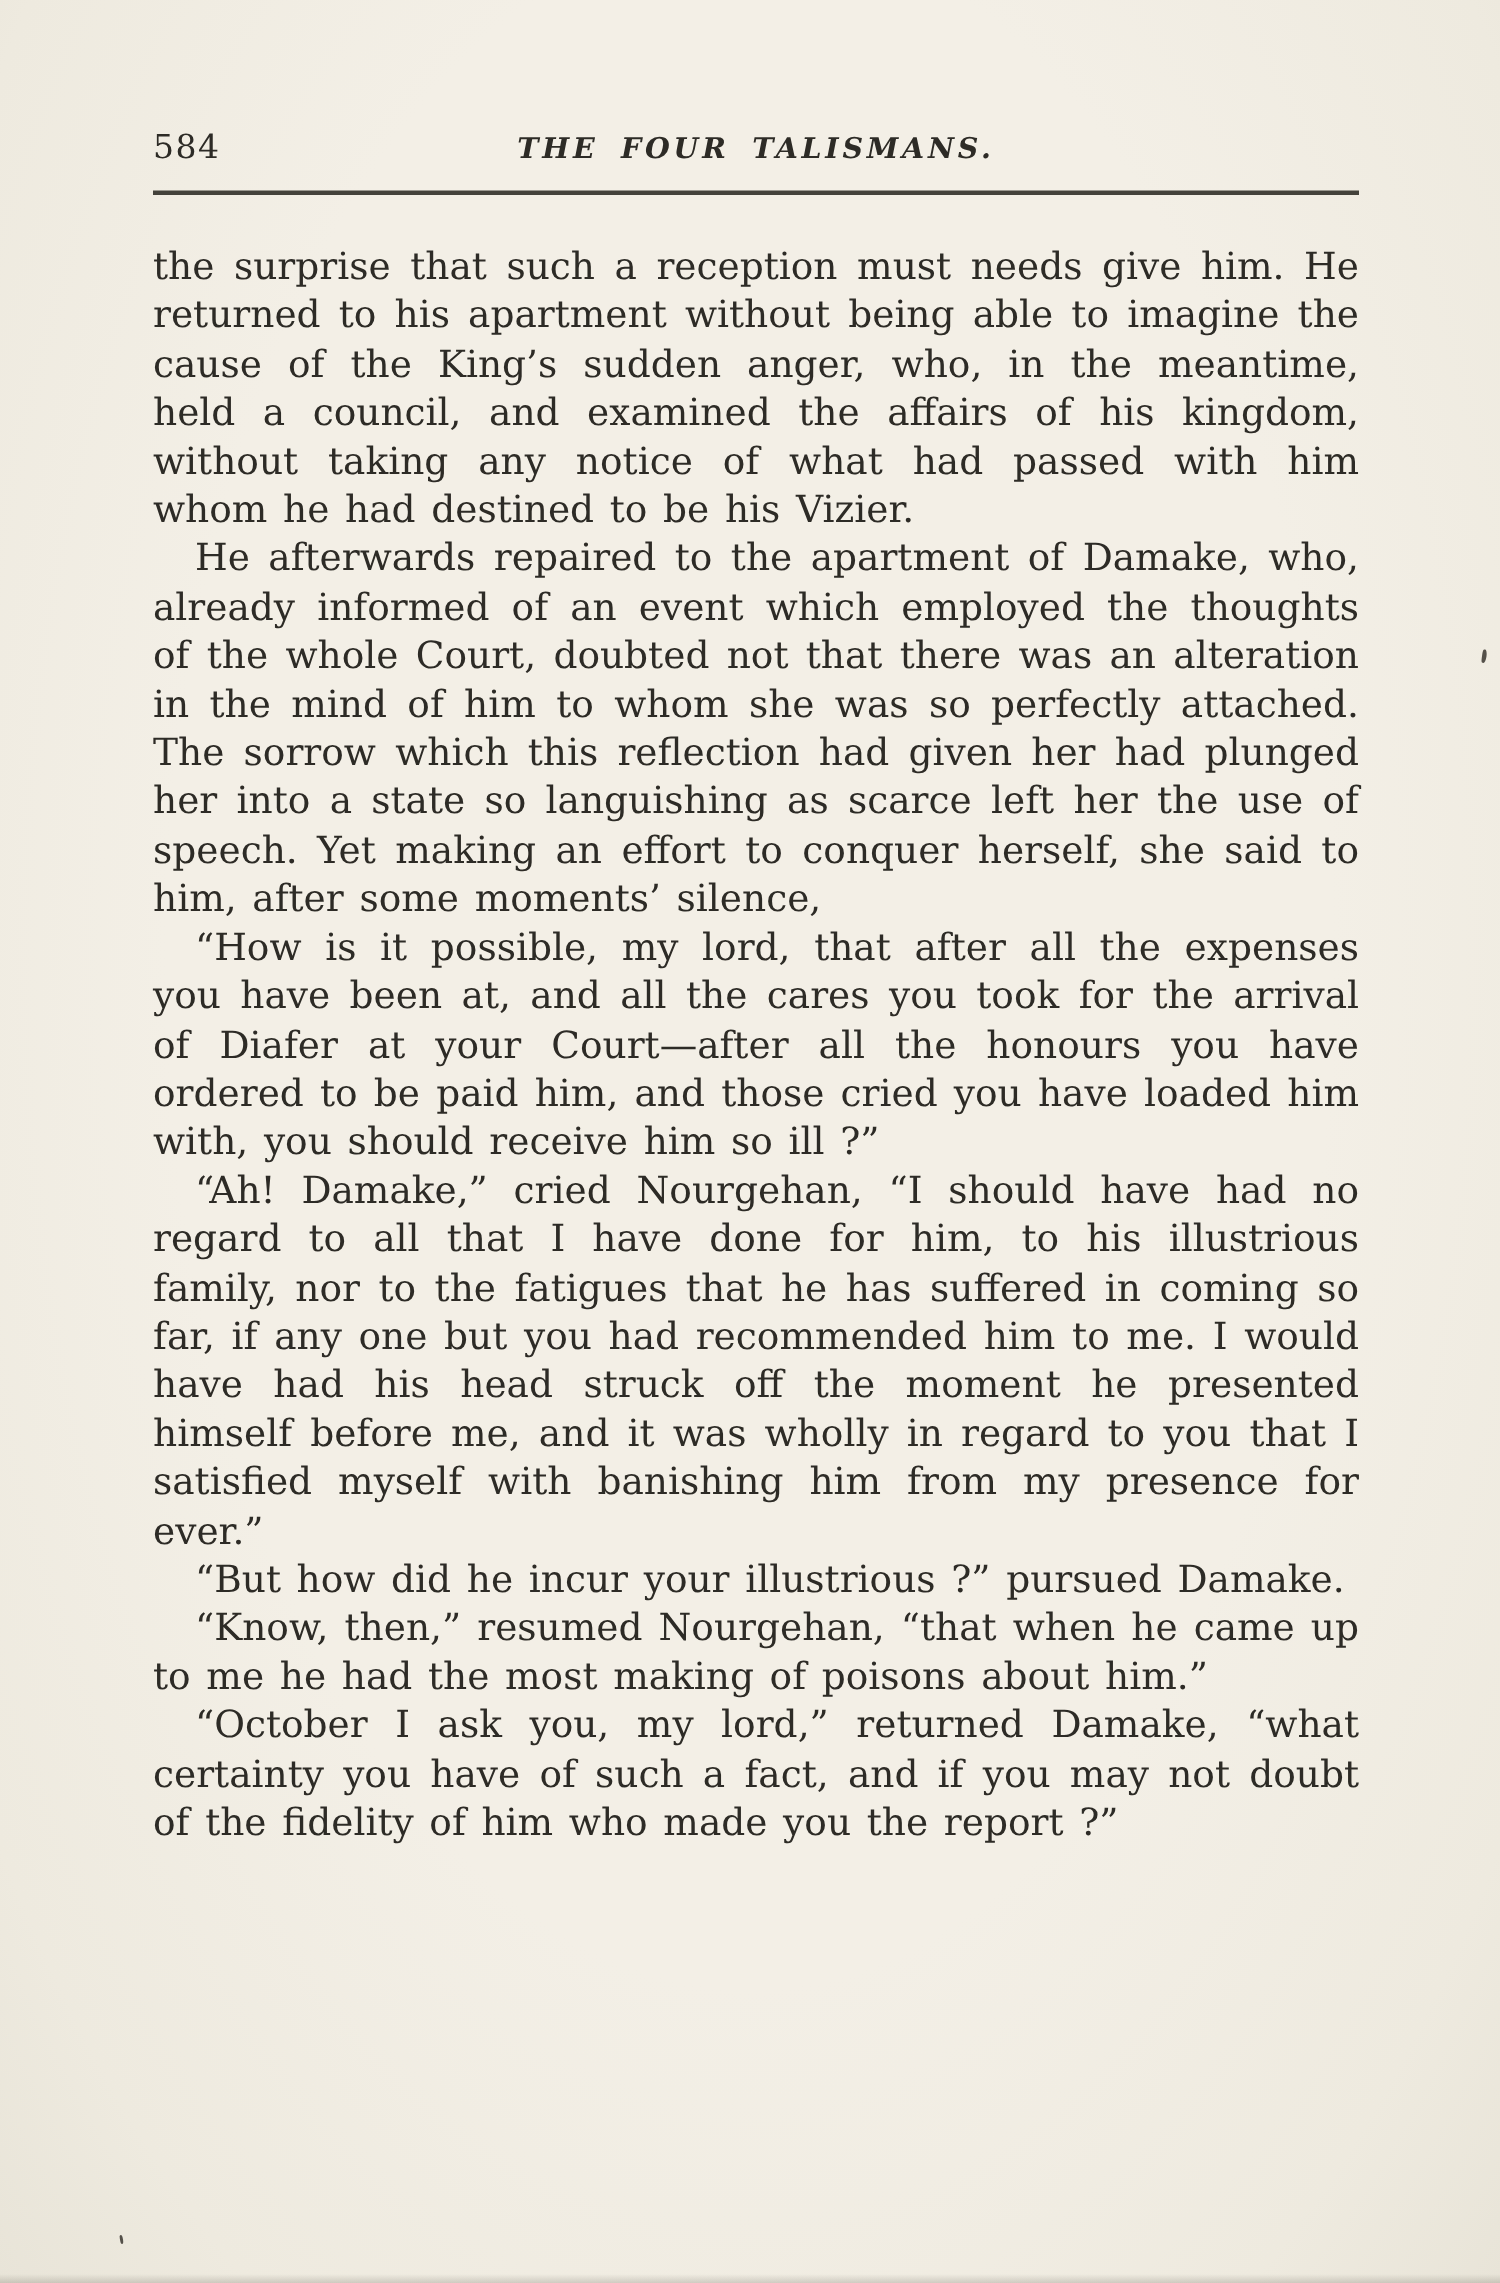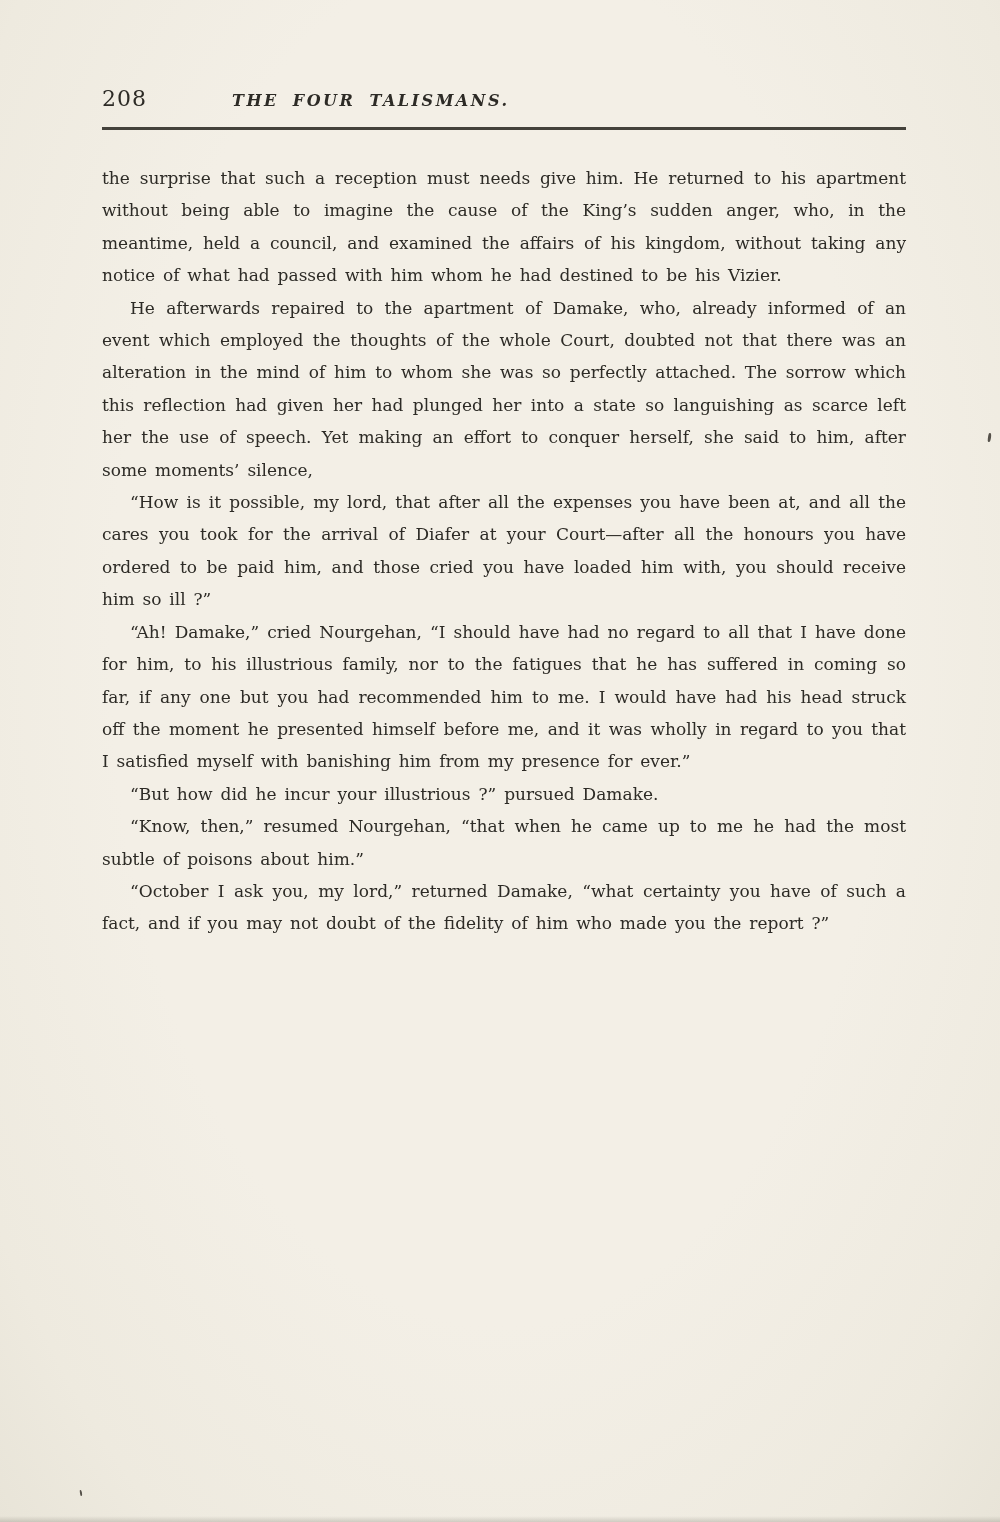--- a/index.html
+++ b/index.html
@@ -37,36 +37,36 @@
     align-items: baseline;
     height: 30px;
   }
   .pagenum {
     width: 130px;
     font-size: 22px;
     letter-spacing: 1px;
   }
   .head-title {
     flex: 1;
-    text-align: left;
+    text-align: center;
     font-style: italic;
     font-weight: 600;
-    font-size: 16px;
+    font-size: 19px;
     letter-spacing: 2.5px;
     word-spacing: 6px;
     padding-right: 130px;
   }
   .head-rule {
     margin-top: 11px;
     height: 0;
     border-bottom: 3px solid #44423b;
   }
   .body-text {
     margin-top: 32px;
-    font-size: 17px;
+    font-size: 25px;
     line-height: 32.4px;
     text-align: justify;
     word-spacing: 2.5px;
   }
   .body-text p {
     margin: 0;
     text-indent: 0;
   }
   .body-text p.indent {
     text-indent: 28px;
@@ -79,33 +79,33 @@
   .speck-a { left: 988px; top: 433px; width: 3px; height: 9px; transform: rotate(8deg); }
   .speck-b { left: 80px;  top: 1490px; width: 2px; height: 6px; transform: rotate(-10deg); }
 </style>
 </head>
 <body>
 
 <div class="page">
   <div class="content">
 
     <div class="running-head">
-      <span class="pagenum">208</span>
+      <span class="pagenum">584</span>
       <span class="head-title">THE FOUR TALISMANS.</span>
     </div>
 
     <div class="head-rule"></div>
 
     <div class="body-text">
       <p>the surprise that such a reception must needs give him.  He returned to his apartment without being able to imagine the cause of the King’s sudden anger, who, in the meantime, held a council, and examined the affairs of his kingdom, without taking any notice of what had passed with him whom he had destined to be his Vizier.</p>
       <p class="indent">He afterwards repaired to the apartment of Damake, who, already informed of an event which employed the thoughts of the whole Court, doubted not that there was an alteration in the mind of him to whom she was so perfectly attached.  The sorrow which this reflection had given her had plunged her into a state so languishing as scarce left her the use of speech.  Yet making an effort to conquer herself, she said to him, after some moments’ silence,</p>
       <p class="indent">“How is it possible, my lord, that after all the expenses you have been at, and all the cares you took for the arrival of Diafer at your Court—after all the honours you have ordered to be paid him, and those cried you have loaded him with, you should receive him so ill ?”</p>
       <p class="indent">“Ah! Damake,” cried Nourgehan, “I should have had no regard to all that I have done for him, to his illustrious family, nor to the fatigues that he has suffered in coming so far, if any one but you had recommended him to me.  I would have had his head struck off the moment he presented himself before me, and it was wholly in regard to you that I satisfied myself with banishing him from my presence for ever.”</p>
       <p class="indent">“But how did he incur your illustrious ?” pursued Damake.</p>
-      <p class="indent">“Know, then,” resumed Nourgehan, “that when he came up to me he had the most subtle of poisons about him.”</p>
+      <p class="indent">“Know, then,” resumed Nourgehan, “that when he came up to me he had the most making of poisons about him.”</p>
       <p class="indent">“October I ask you, my lord,” returned Damake, “what certainty you have of such a fact, and if you may not doubt of the fidelity of him who made you the report ?”</p>
     </div>
 
   </div>
 
   <span class="scan-speck speck-a"></span>
   <span class="scan-speck speck-b"></span>
 </div>
 
 </body></html>

